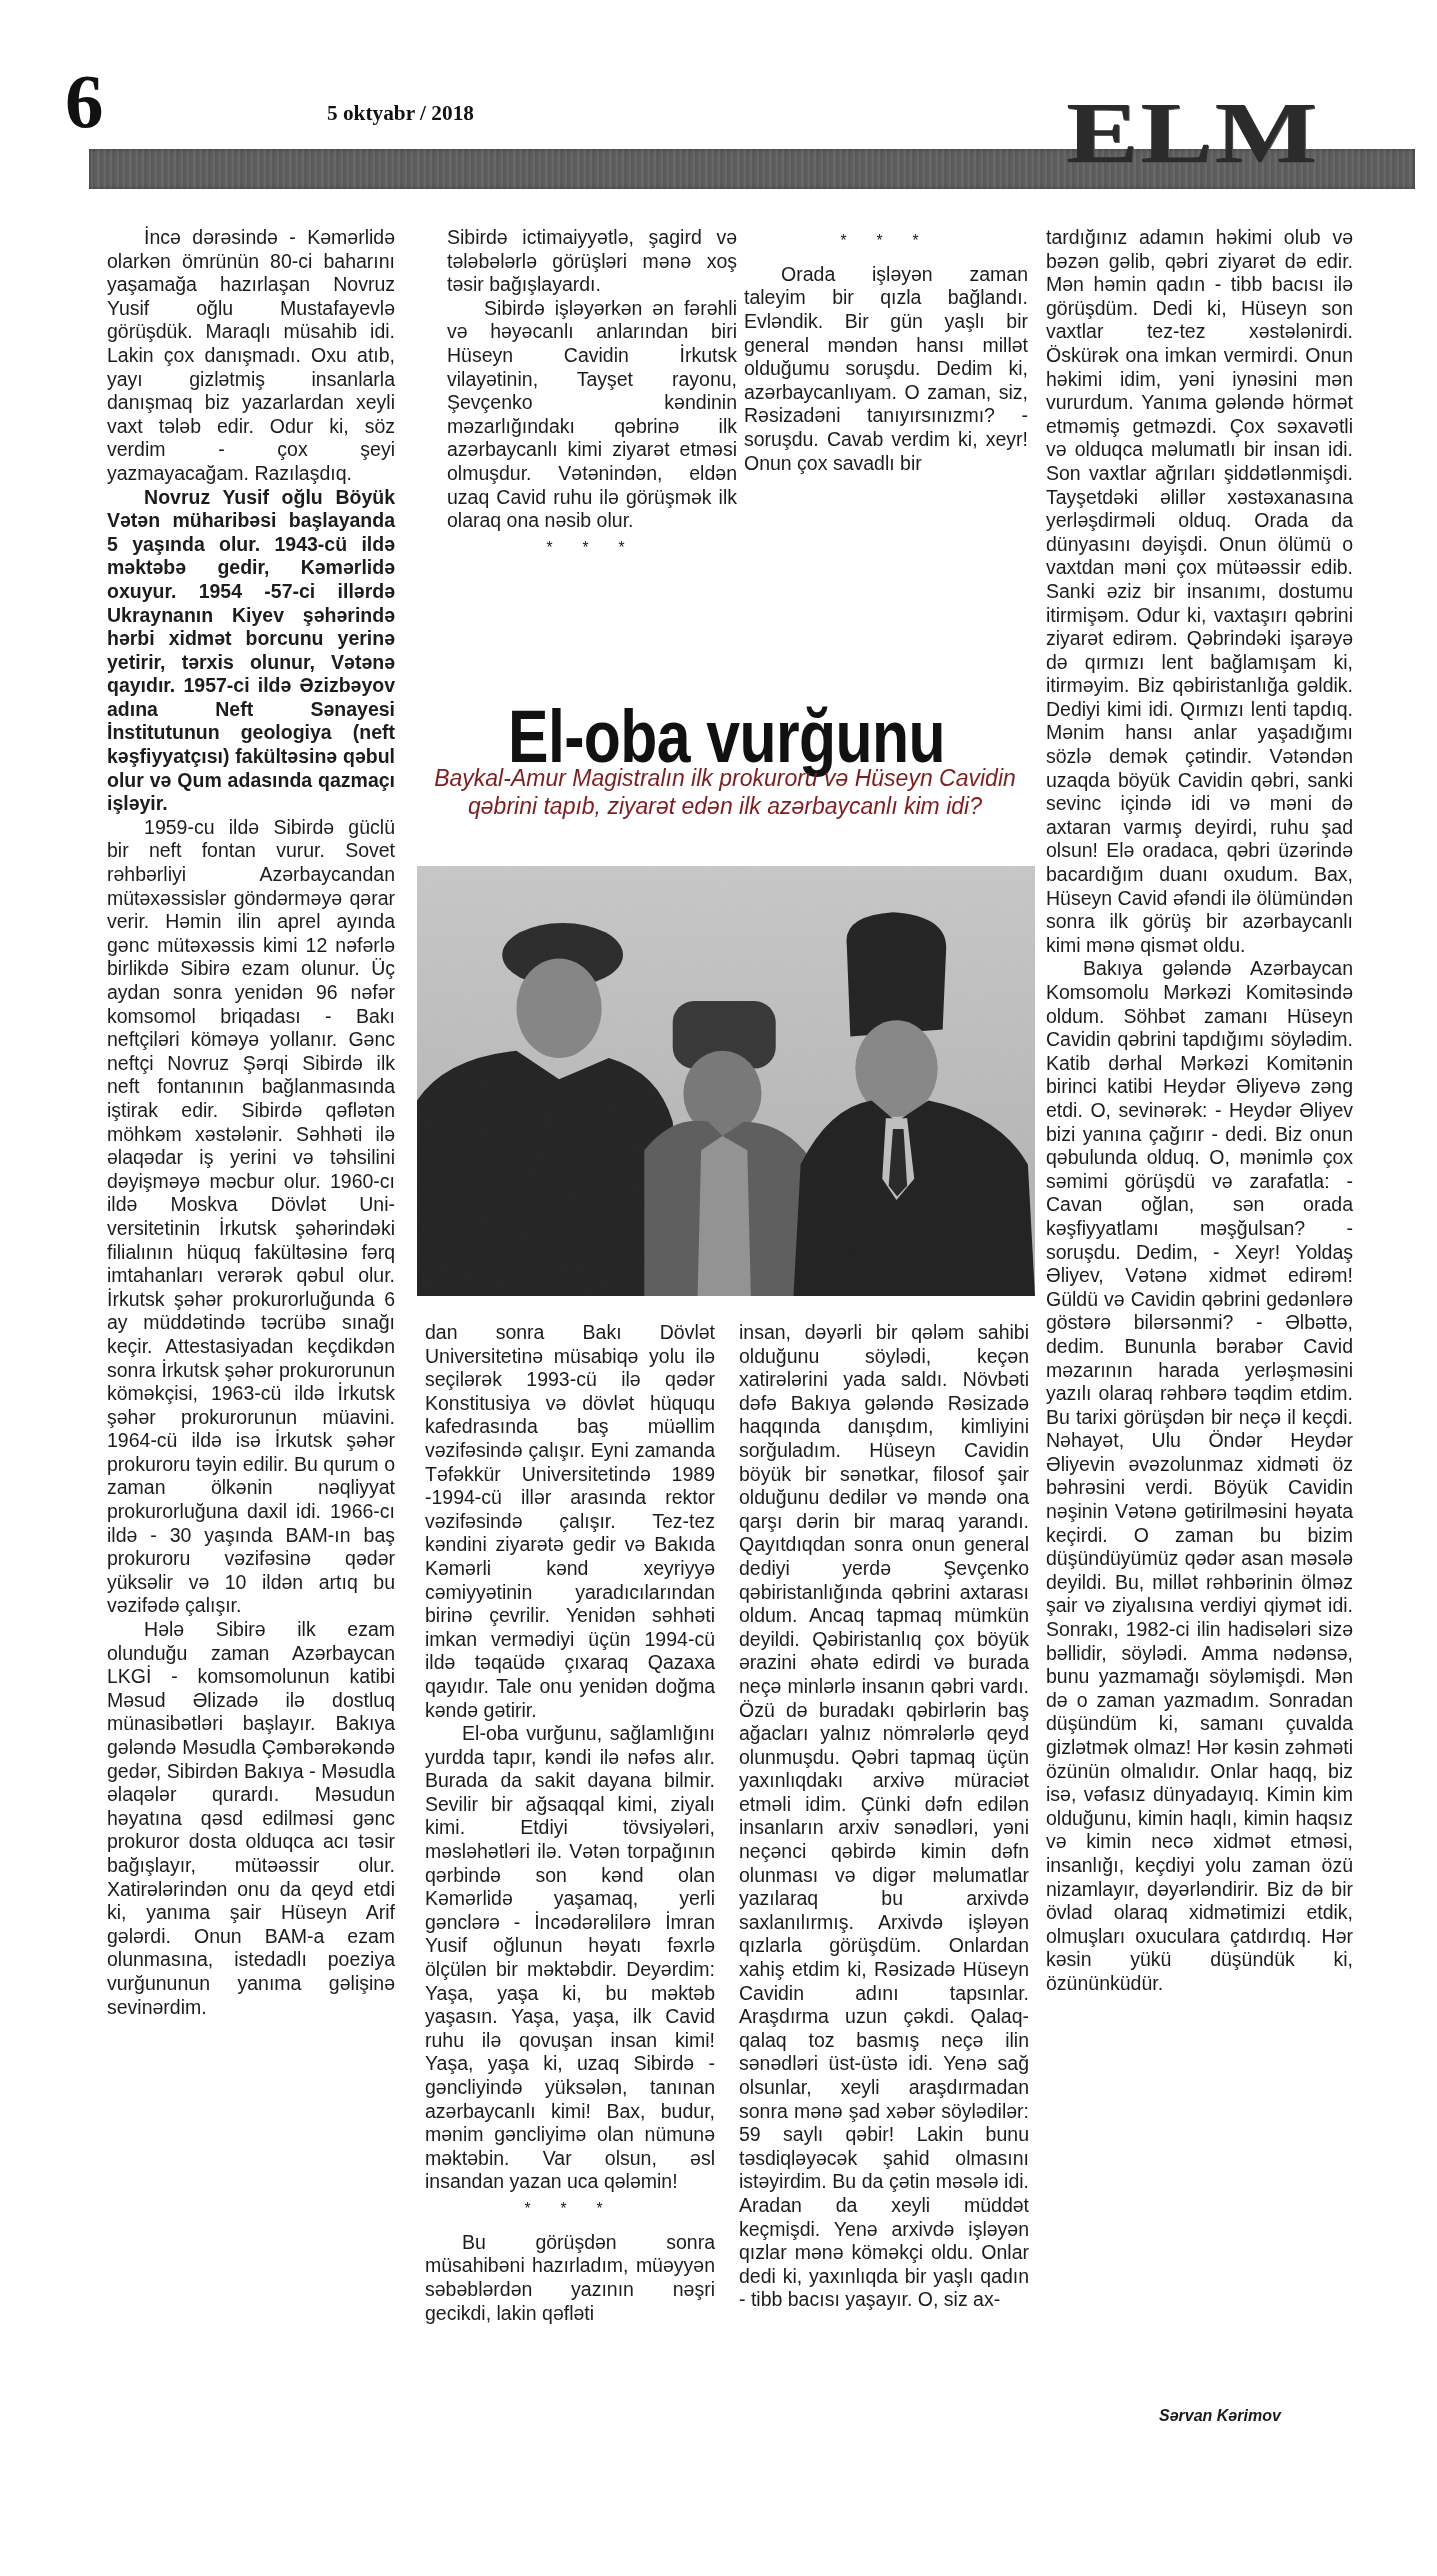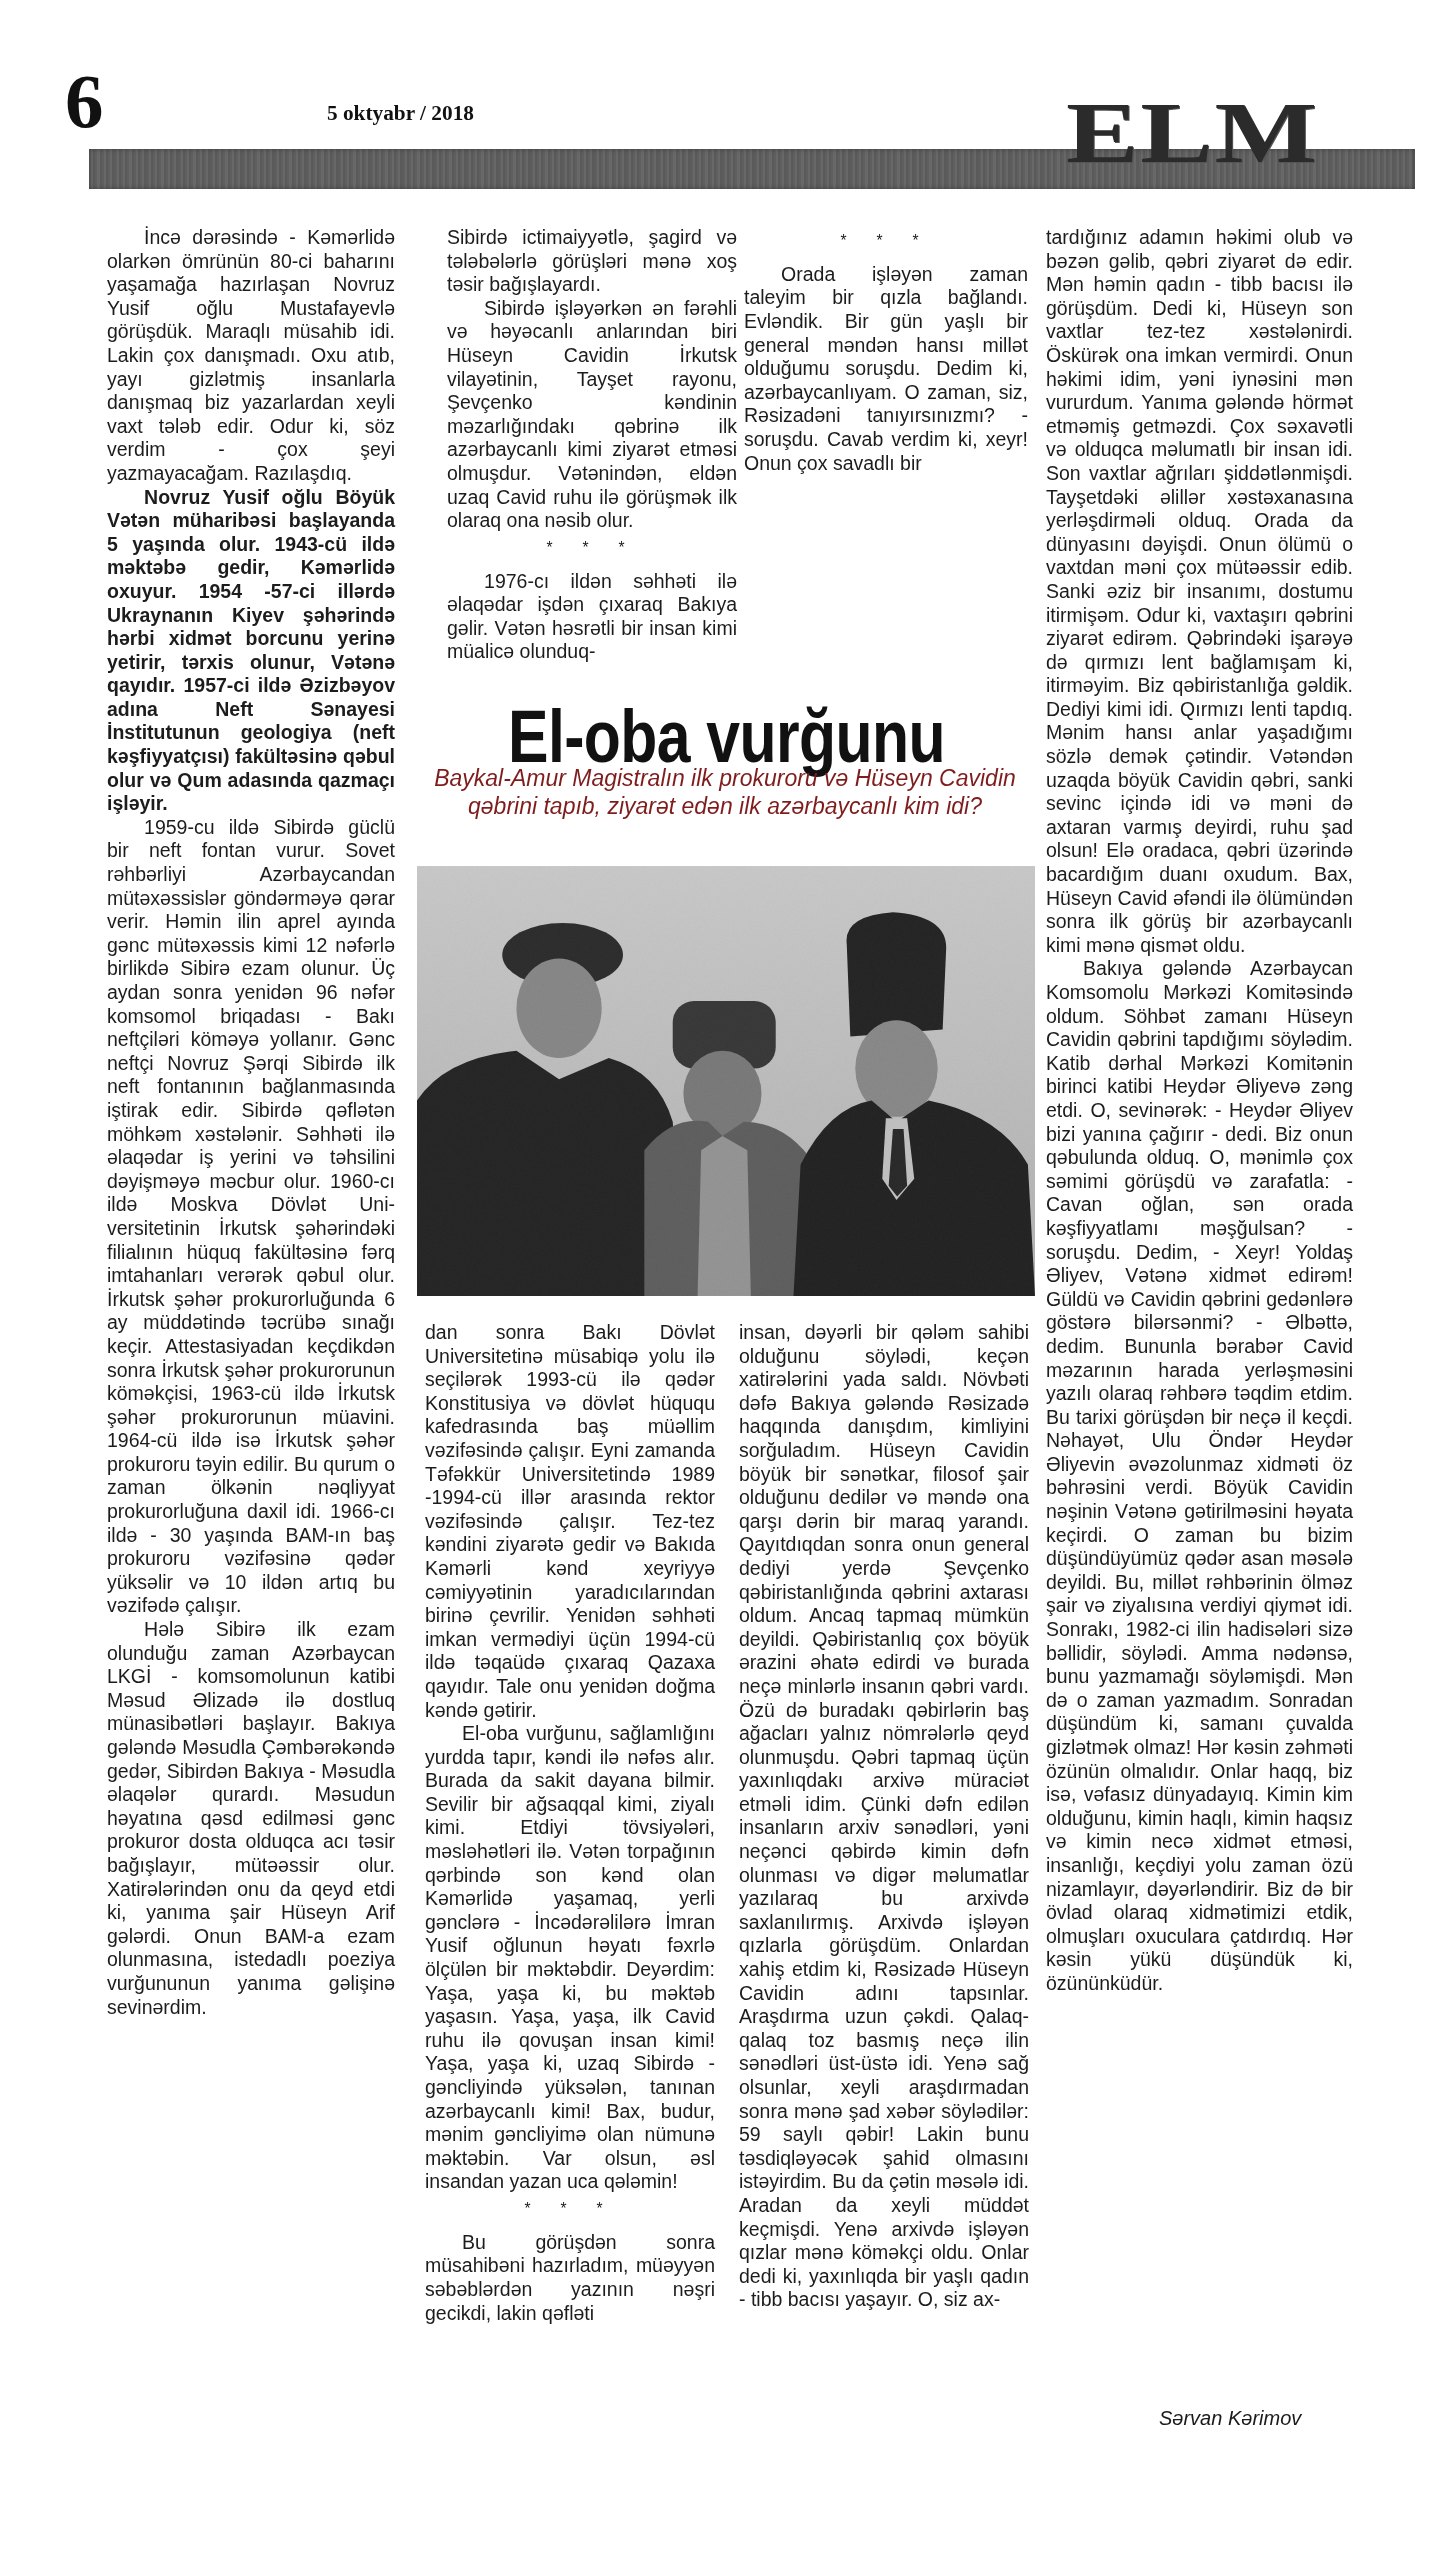--- a/index.html
+++ b/index.html
@@ -14,42 +14,41 @@
           color: #2b2b2b; letter-spacing: 1.4px; transform: scaleX(1.25); transform-origin: left top; text-shadow: 0.7px 0.7px 0 #555; }
   .col { font-family: "Liberation Sans", sans-serif; font-size: 19.5px; line-height: 23.6px; text-align: justify; color: #1c1c1c; }
   .col p { margin: 0; text-indent: 0; }
   .col p.ind { text-indent: 1.9em; }
   .stars { text-align: center; letter-spacing: 12.8px; font-size: 15.6px; line-height: 28.4px; margin: 1.4px 0 7.1px 0; }
   .headline { left: 426px; top: 700px; width: 601px; text-align: center; font-family: "Liberation Sans", sans-serif; font-weight: bold;
               font-size: 74px; line-height: 1; color: #111; transform: scaleX(0.82); transform-origin: center top; letter-spacing: -0.7px; }
   .subhead { left: 416px; top: 764px; width: 618px; text-align: center; font-family: "Liberation Sans", sans-serif; font-style: italic;
              font-size: 23px; line-height: 28px; color: #7f1d1d; }
   .photo { left: 417px; top: 866px; width: 618px; height: 430px; background: #cfcfcf; overflow: hidden; }
-  .signature { left: 1159px; top: 2407px; font-family: "Liberation Sans", sans-serif; font-style: italic; font-weight: normal; font-size: 20px; color: #1a1a1a; }
+  .signature { left: 1159px; top: 2407px; font-family: "Liberation Sans", sans-serif; font-style: italic; font-weight: bold; font-size: 16px; color: #1a1a1a; }
 </style>
 </head>
 <body>
 
 <div class="abs page-num">6</div>
 <div class="abs date">5 oktyabr / 2018</div>
 <div class="abs band"></div>
 <div class="abs logo">ELM</div>
 
 <div class="abs col" style="left:107px; top:226px; width:288px;">
   <p class="ind">İncə dərəsində - Kəmərlidə olarkən ömrünün 80-ci baharını yaşamağa hazırlaşan Novruz Yusif oğlu Mustafayevlə görüşdük. Maraqlı müsahib idi. Lakin çox danışmadı. Oxu atıb, yayı gizlətmiş insanlarla danışmaq biz yazarlardan xeyli vaxt tələb edir. Odur ki, söz verdim - çox şeyi yazmayacağam. Razılaşdıq.</p>
   <p class="ind" style="font-weight:bold;">Novruz Yusif oğlu Böyük Vətən müharibəsi başlayanda 5 yaşında olur. 1943-cü ildə məktəbə gedir, Kəmərlidə oxuyur. 1954 -57-ci illərdə Ukraynanın Kiyev şəhərində hərbi xidmət borcunu yerinə yetirir, tərxis olunur, Vətənə qayıdır. 1957-ci ildə Əzizbəyov adına Neft Sənayesi İnstitutunun geologiya (neft kəşfiyyatçısı) fakültəsinə qəbul olur və Qum adasında qazmaçı işləyir.</p>
   <p class="ind">1959-cu ildə Sibirdə güclü bir neft fontan vurur. Sovet rəhbərliyi Azərbaycandan mütəxəssislər göndərməyə qərar verir. Həmin ilin aprel ayında gənc mütəxəssis kimi 12 nəfərlə birlikdə Sibirə ezam olunur. Üç aydan sonra yenidən 96 nəfər komsomol briqadası - Bakı neftçiləri köməyə yollanır. Gənc neftçi Novruz Şərqi Sibirdə ilk neft fontanının bağlanmasında iştirak edir. Sibirdə qəflətən möhkəm xəstələnir. Səhhəti ilə əlaqədar iş yerini və təhsilini dəyişməyə məcbur olur. 1960-cı ildə Moskva Dövlət Uni-versitetinin İrkutsk şəhərindəki filialının hüquq fakültəsinə fərq imtahanları verərək qəbul olur. İrkutsk şəhər prokurorluğunda 6 ay müddətində təcrübə sınağı keçir. Attestasiyadan keçdikdən sonra İrkutsk şəhər prokurorunun köməkçisi, 1963-cü ildə İrkutsk şəhər prokurorunun müavini. 1964-cü ildə isə İrkutsk şəhər prokuroru təyin edilir. Bu qurum o zaman ölkənin nəqliyyat prokurorluğuna daxil idi. 1966-cı ildə - 30 yaşında BAM-ın baş prokuroru vəzifəsinə qədər yüksəlir və 10 ildən artıq bu vəzifədə çalışır.</p>
   <p class="ind">Hələ Sibirə ilk ezam olunduğu zaman Azərbaycan LKGİ - komsomolunun katibi Məsud Əlizadə ilə dostluq münasibətləri başlayır. Bakıya gələndə Məsudla Çəmbərəkəndə gedər, Sibirdən Bakıya - Məsudla əlaqələr qurardı. Məsudun həyatına qəsd edilməsi gənc prokuror dosta olduqca acı təsir bağışlayır, mütəəssir olur. Xatirələrindən onu da qeyd etdi ki, yanıma şair Hüseyn Arif gələrdi. Onun BAM-a ezam olunmasına, istedadlı poeziya vurğununun yanıma gəlişinə sevinərdim.</p>
 </div>
 
 <div class="abs col" style="left:425px; top:226px; width:290px;margin-left:22px;">
   <p>Sibirdə ictimaiyyətlə, şagird və tələbələrlə görüşləri mənə xoş təsir bağışlayardı.</p>
   <p class="ind">Sibirdə işləyərkən ən fərəhli və həyəcanlı anlarından biri Hüseyn Cavidin İrkutsk vilayətinin, Tayşet rayonu, Şevçenko kəndinin məzarlığındakı qəbrinə ilk azərbaycanlı kimi ziyarət etməsi olmuşdur. Vətənindən, eldən uzaq Cavid ruhu ilə görüşmək ilk olaraq ona nəsib olur.</p>
   <div class="stars">* * *</div>
-  <p class="ind">1976-cı ildən səhhəti ilə əlaqədar işdən çıxaraq Bakıya gəlir. Vətən həsrətli bir insan kimi müalicə olunduq-</p>
 </div>
 
 <div class="abs col" style="left:744px; top:226px; width:284px;">
   <div class="stars">* * *</div>
   <p class="ind">Orada işləyən zaman taleyim bir qızla bağlandı. Evləndik. Bir gün yaşlı bir general məndən hansı millət olduğumu soruşdu. Dedim ki, azərbaycanlıyam. O zaman, siz, Rəsizadəni tanıyırsınızmı? - soruşdu. Cavab verdim ki, xeyr! Onun çox savadlı bir</p>
 </div>
 
 <div class="abs headline">El-oba vurğunu</div>
 <div class="abs subhead">Baykal-Amur Magistralın ilk prokuroru və Hüseyn Cavidin qəbrini tapıb, ziyarət edən ilk azərbaycanlı kim idi?</div>
 

